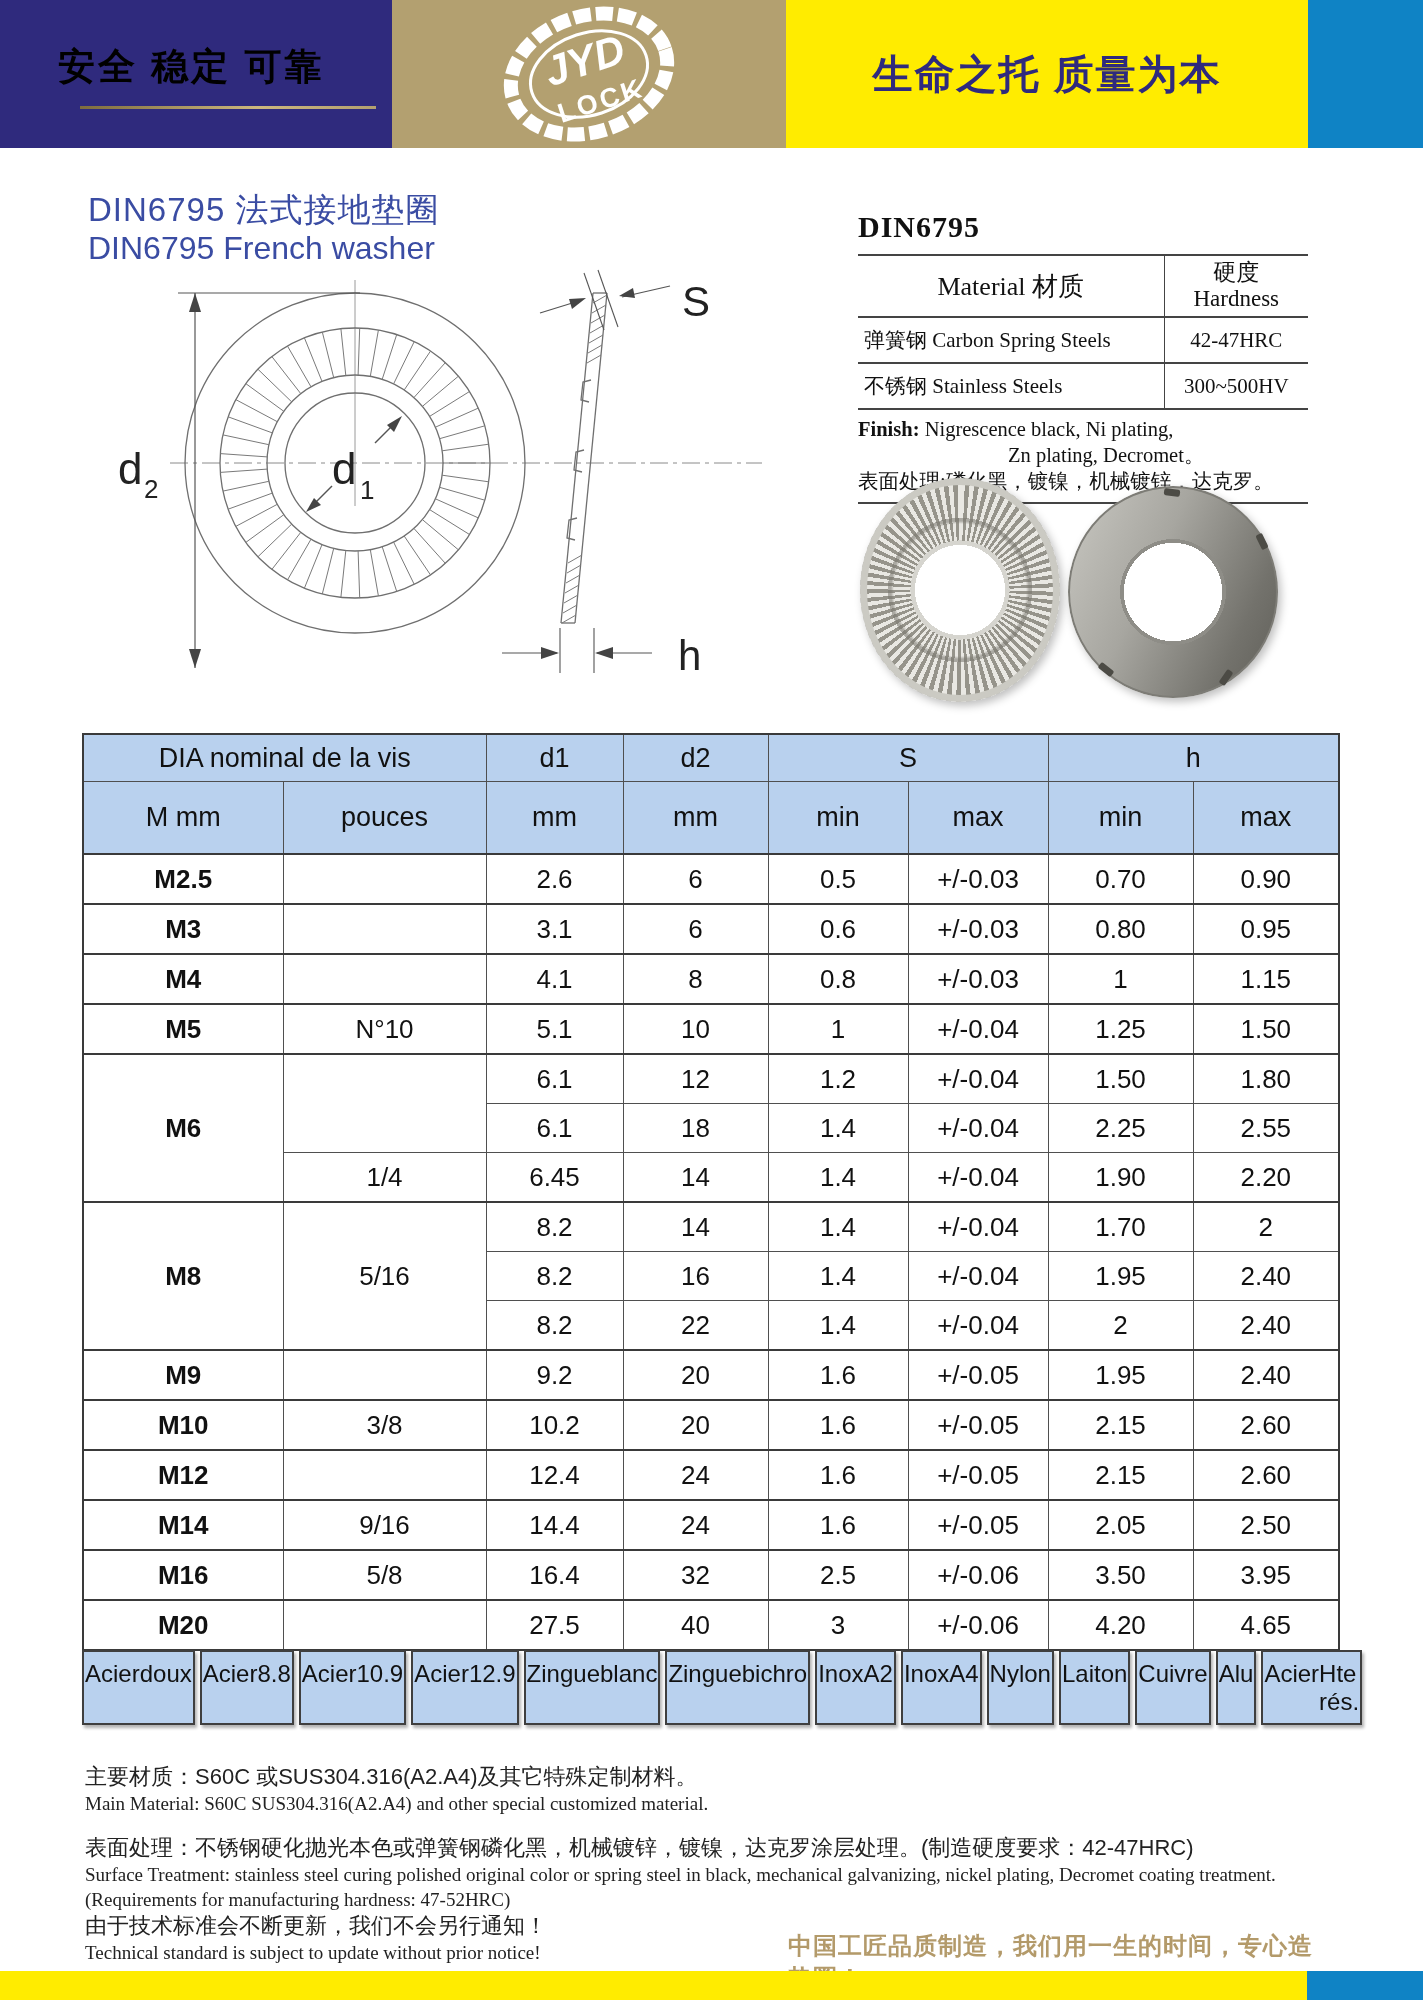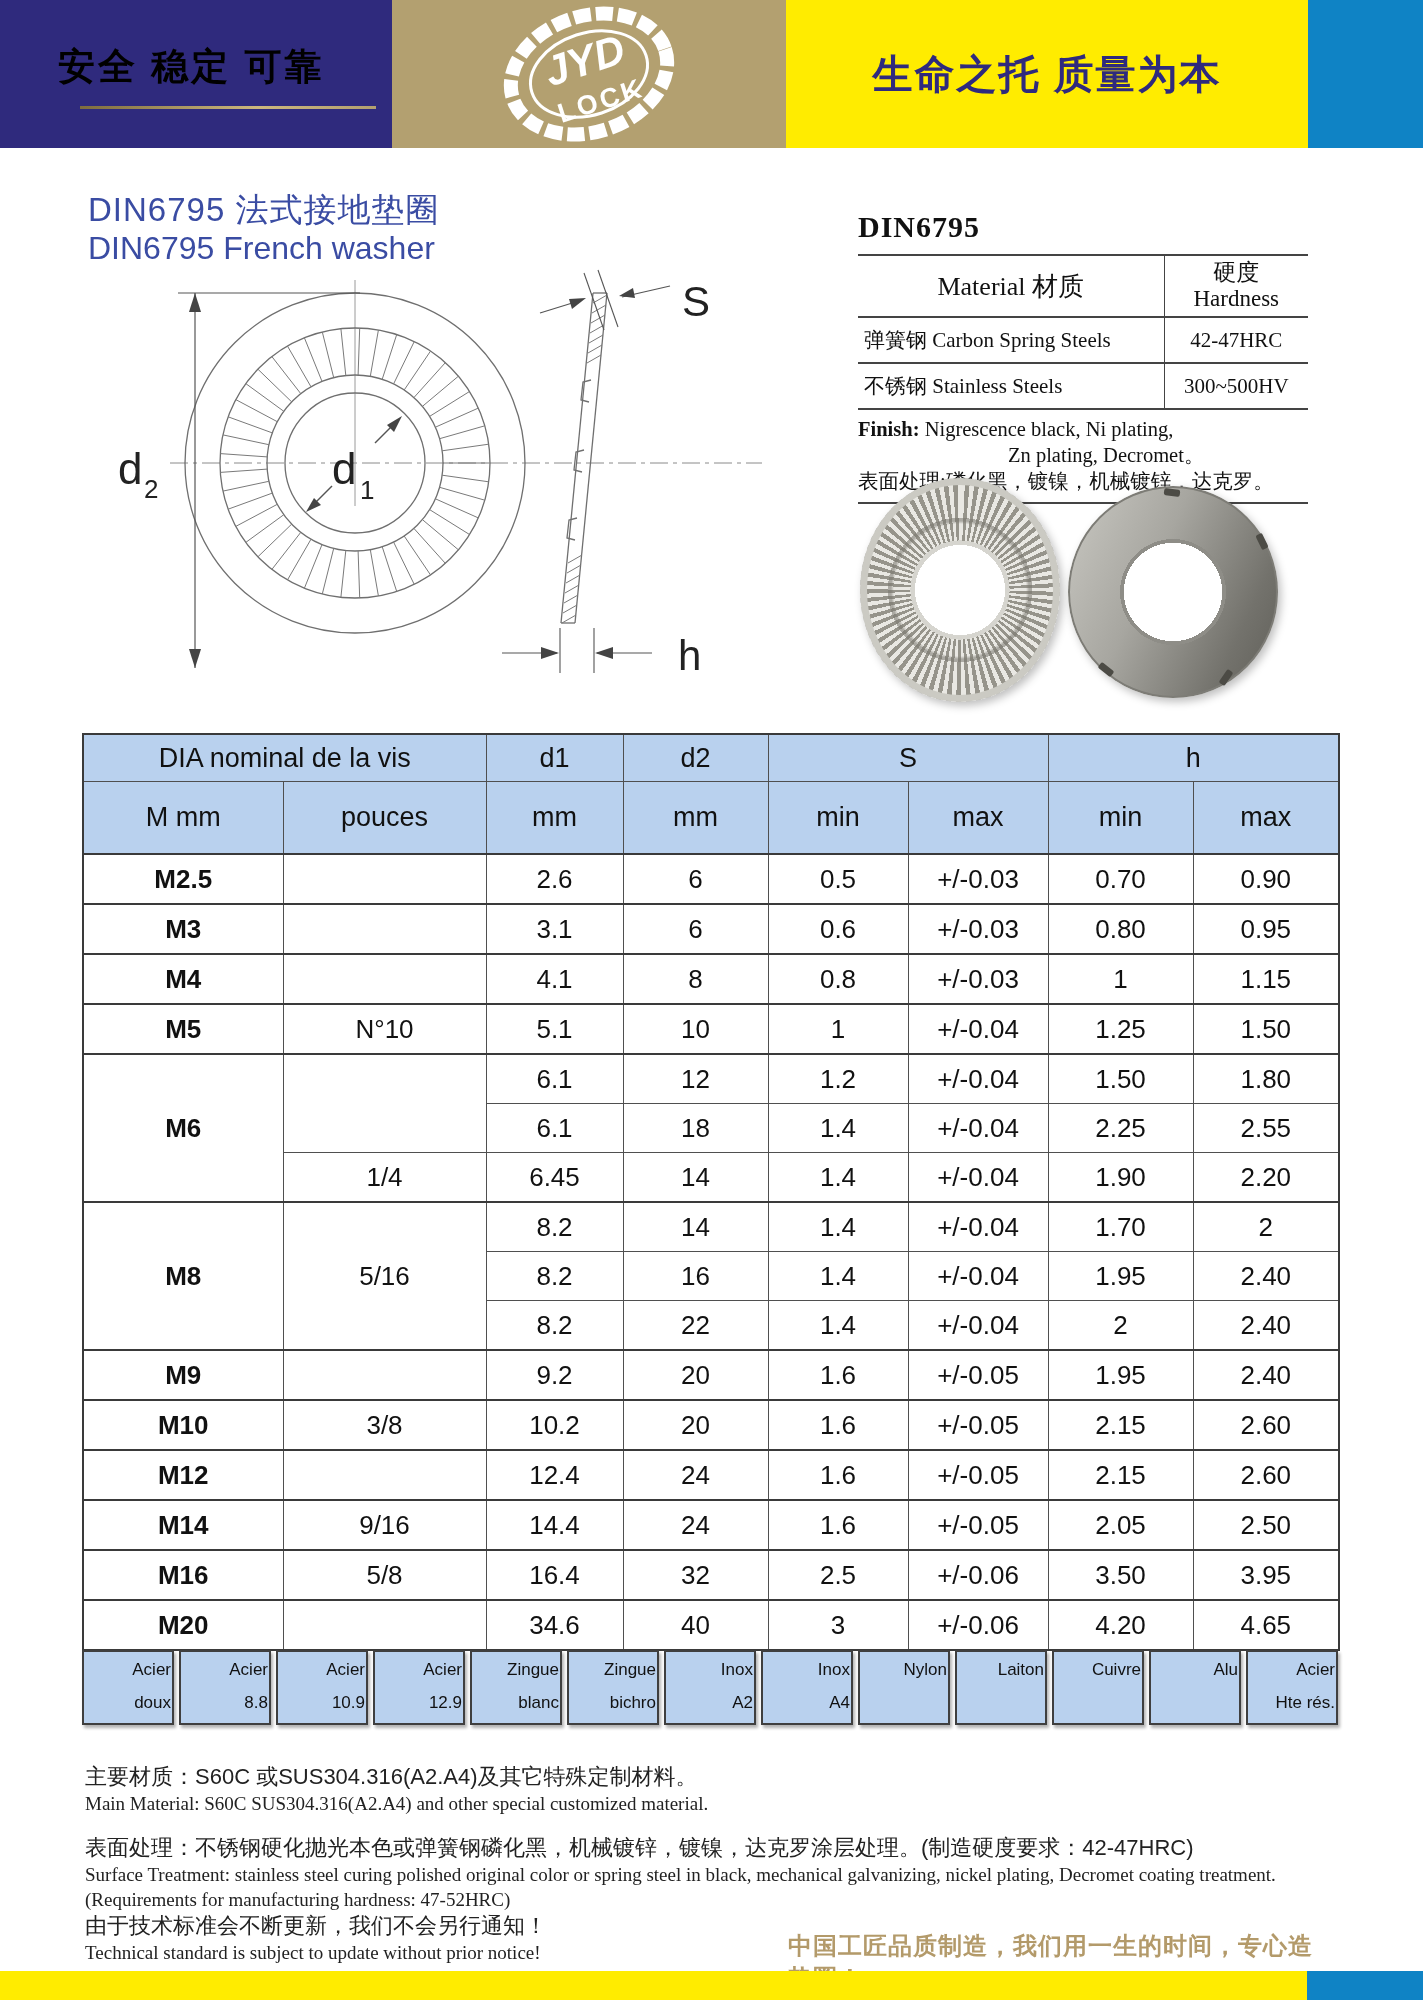--- a/index.html
+++ b/index.html
@@ -63,22 +63,22 @@
   .main-table th,.main-table td{border:1.5px solid #4f4f4f;text-align:center;padding:0;overflow:hidden;}
   .main-table tr.hr1 > th{height:46px;background:#b9d1ee;font-size:27px;font-weight:normal;}
   .main-table tr.hr2 > th{height:71px;background:#b9d1ee;font-size:27px;font-weight:normal;}
   .main-table th.bold{font-weight:bold;}
   .main-table tbody th,.main-table tbody td{height:48px;font-size:26px;font-weight:normal;background:#fff;}
   .main-table tbody th.m{font-weight:bold;margin-left:48px;}
   .main-table tbody tr.gs > *{border-top:2.5px solid #3a3a3a;}
   .main-table tbody tr.cont > td{border-top:1px solid #8d8d8d;}
   
   .strip{display:flex;gap:5px;width:1256px;height:75px;margin-top:-1px;}
-  .strip-cell{flex:1;background:#b9d1ee;border:2px solid #3f3f3f;display:flex;flex-direction:column;
-              justify-content:space-between;align-items:flex-end;font-size:17px;color:#111;
+  .strip-cell{flex:1;background:#b9d1ee;border:2px solid #3f3f3f;display:flex;flex-direction:row;
+              justify-content:space-between;align-items:flex-start;font-size:24px;color:#111;
               padding:8px 1px 10px;box-shadow:2px 3px 3px rgba(0,0,0,.3);}
   
   .notes{position:absolute;left:85px;top:1763px;width:1300px;color:#222;}
   .note-zh{font-size:22px;line-height:28px;}
   .note-en{font-size:19px;line-height:25px;font-family:"Liberation Serif","DejaVu Serif",serif;}
   .sp1{margin-top:18px;}
   .sp2{}
   .slogan{position:absolute;left:788px;top:1930px;width:528px;text-align:left;
           font-size:24px;font-weight:bold;color:#b39a6a;letter-spacing:1px;}
   
@@ -438,21 +438,21 @@
         <td>16.4</td>
         <td>32</td>
         <td>2.5</td>
         <td>+/-0.06</td>
         <td>3.50</td>
         <td>3.95</td>
       </tr>
       <tr class="gs">
         <th class="m">M20</th>
         <td></td>
-        <td>34.6</td>
+        <td>27.5</td>
         <td>40</td>
         <td>3</td>
         <td>+/-0.06</td>
         <td>4.20</td>
         <td>4.65</td>
       </tr>
     </tbody>
   </table>
 
   <div class="strip">

